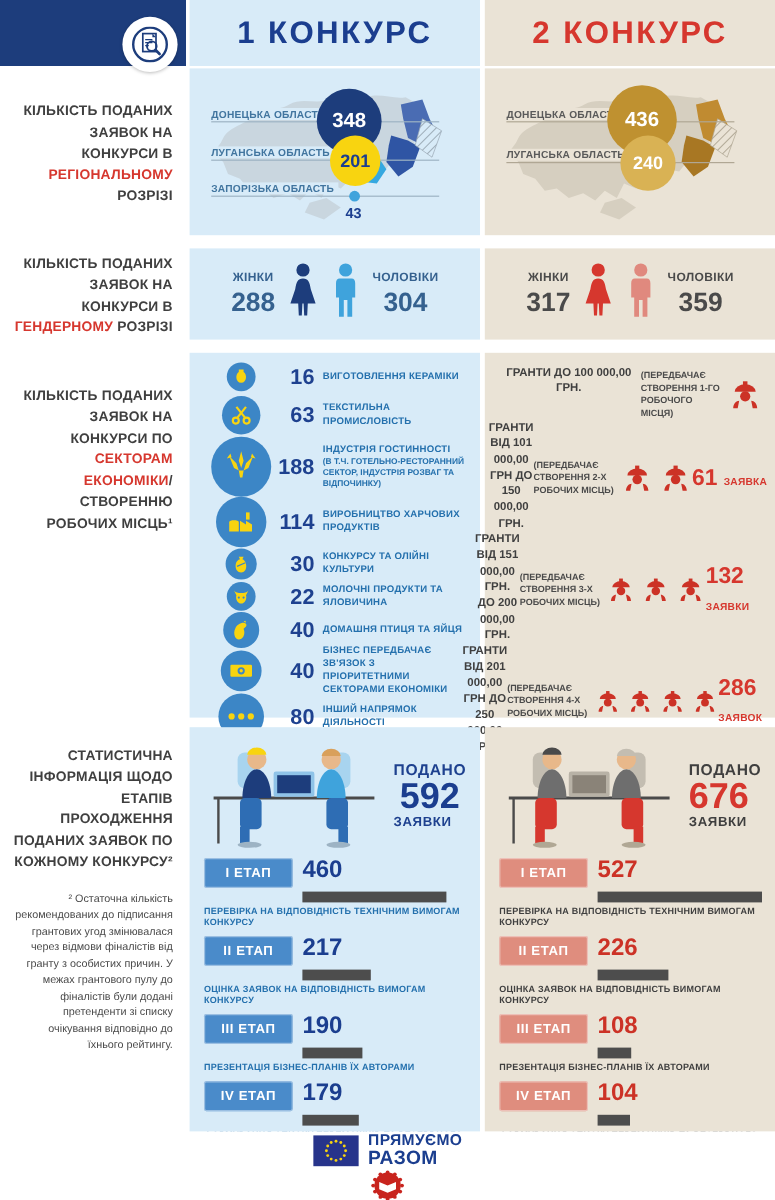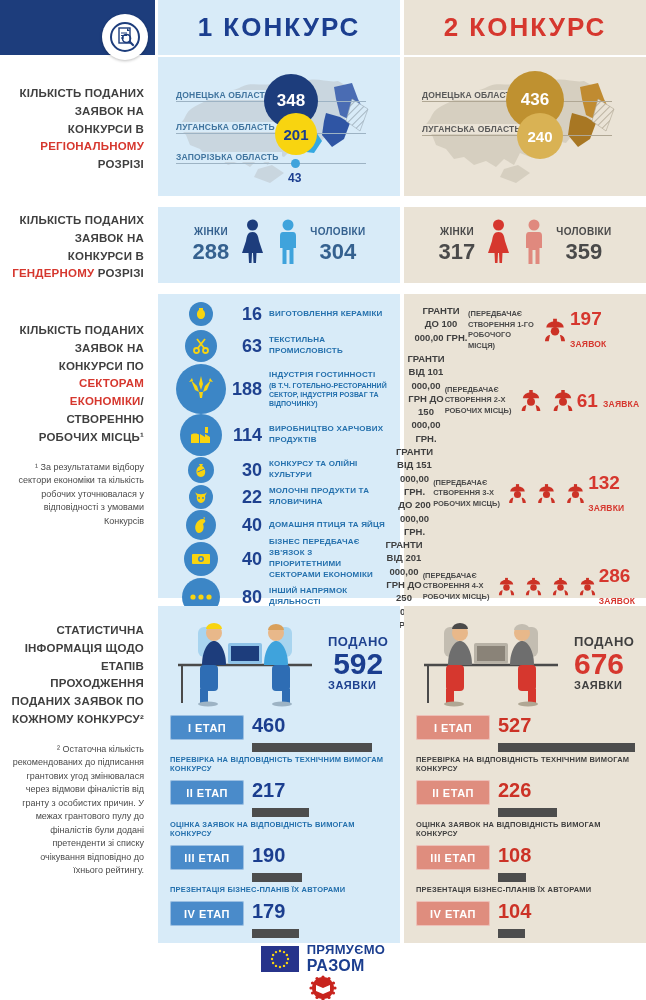--- a/index.html
+++ b/index.html
@@ -124,21 +124,20 @@
   <div class="cell col2 hd-band hd-title c2">2 КОНКУРС</div>
 
   <div class="cell side side-label" style="top:85px;">
     <div><span>КІЛЬКІСТЬ ПОДАНИХ ЗАЯВОК НА КОНКУРСИ В </span><span class="hl">РЕГІОНАЛЬНОМУ</span><span> РОЗРІЗІ</span></div>
   </div>
   <div class="cell side side-label" style="top:212px;">
     <div><span>КІЛЬКІСТЬ ПОДАНИХ ЗАЯВОК НА КОНКУРСИ В </span><span class="hl">ГЕНДЕРНОМУ</span><span> РОЗРІЗІ</span></div>
   </div>
   <div class="cell side side-label" style="top:322px;">
     <div><span>КІЛЬКІСТЬ ПОДАНИХ ЗАЯВОК НА КОНКУРСИ ПО </span><span class="hl">СЕКТОРАМ ЕКОНОМІКИ</span><span>/ СТВОРЕННЮ РОБОЧИХ МІСЦЬ¹</span></div>
-    <div class="footnote">¹ За результатами відбору сектори економіки та кількість робочих уточнювалася у відповідності з умовами Конкурсів</div>
   </div>
   <div class="cell side side-label" style="top:622px;">
     <div><span>СТАТИСТИЧНА ІНФОРМАЦІЯ ЩОДО ЕТАПІВ ПРОХОДЖЕННЯ ПОДАНИХ ЗАЯВОК ПО КОЖНОМУ КОНКУРСУ²</span></div>
     <div class="footnote">² Остаточна кількість рекомендованих до підписання грантових угод змінювалася через відмови фіналістів від гранту з особистих причин. У межах грантового пулу до фіналістів були додані претенденти зі списку очікування відповідно до їхнього рейтингу.</div>
   </div>
 
   <div class="cell col1 reg-cell c1">
     <svg class="reg-map" viewBox="0 0 242 139" preserveAspectRatio="none">
       <defs>
         <pattern id="hatch1" width="5" height="5" patternTransform="rotate(45)" patternUnits="userSpaceOnUse">
@@ -362,21 +361,20 @@
       <div class="grant-row">
         <div class="grant-note">(ПЕРЕДБАЧАЄ СТВОРЕННЯ 1-ГО РОБОЧОГО МІСЦЯ)</div>
         <div class="grant-workers">
           <svg width="30" height="26" viewBox="0 0 24 20">
               <path d="M5 8 a7 5 0 0 1 14 0 z" fill="#cc3226"></path>
               <rect x="10.5" y="1" width="3" height="4" fill="#cc3226"></rect>
               <circle cx="12" cy="11" r="3.4" fill="#cc3226"></circle>
               <path d="M4 19 c0-3 2-5 4-5 l-1 5 z M20 19 c0-3 -2-5 -4-5 l1 5 z" fill="#cc3226"></path>
             </svg>
         </div>
-        <div class="grant-count"><span>197</span> <span class="unit">ЗАЯВОК</span></div>
       </div>
     </div>
 
     <div class="grant-block">
       <div class="grant-range">ГРАНТИ ВІД 101 000,00 ГРН ДО 150 000,00 ГРН.</div>
       <div class="grant-row">
         <div class="grant-note">(ПЕРЕДБАЧАЄ СТВОРЕННЯ 2-Х РОБОЧИХ МІСЦЬ)</div>
         <div class="grant-workers">
           <svg width="28" height="25" viewBox="0 0 24 20">
               <path d="M5 8 a7 5 0 0 1 14 0 z" fill="#cc3226"></path>

